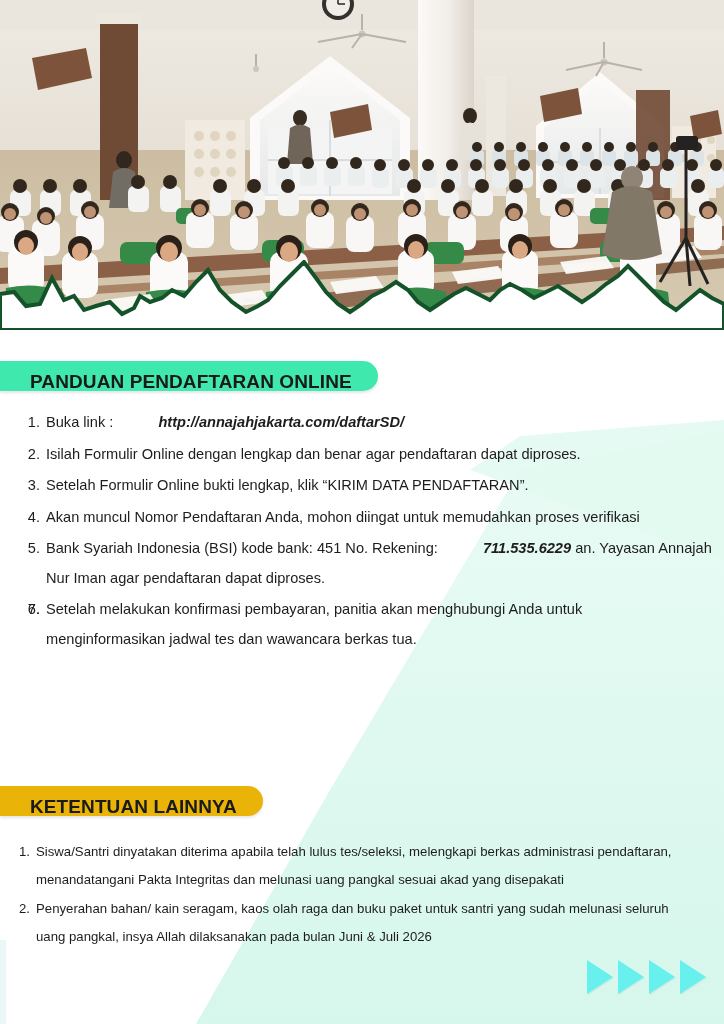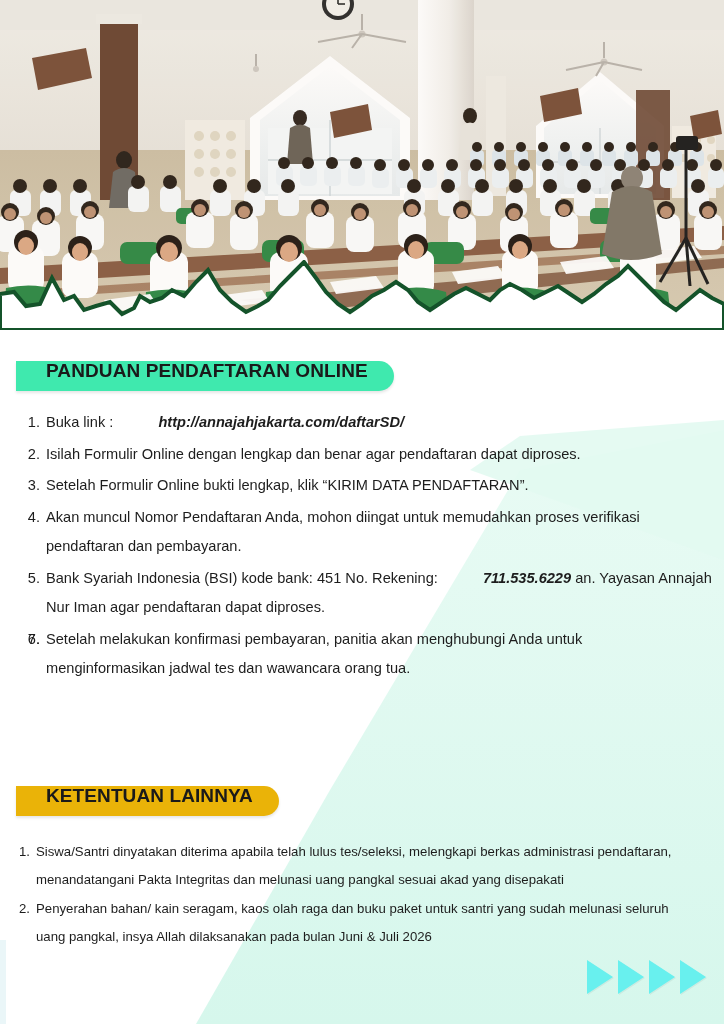--- a/index.html
+++ b/index.html
@@ -30,26 +30,26 @@
   .photo{
     position:absolute;left:0;top:0;width:724px;height:330px;
   }
   .photo svg{display:block;width:724px;height:330px;}
 
   
   .content{position:absolute;left:0;top:0;width:724px;height:1024px;z-index:5;}
 
   .pill{
     position:absolute;
-    left:16px;
+    left:0;
     height:30px;
     background:#3fe9ae;
     border-top-right-radius:16px;
     border-bottom-right-radius:16px;
-    display:flex;align-items:flex-start;
+    display:flex;align-items:flex-end;
     box-shadow:0 2px 3px rgba(0,0,0,0.10);
   }
   .pill .pill-text{
     font-size:19px;
     font-weight:bold;
     color:#1a1a1a;
     letter-spacing:0.1px;
     padding-left:30px;padding-right:26px;
     white-space:nowrap;
     line-height:1;
@@ -522,34 +522,33 @@
           <span class="num">2.</span>
           <span class="txt"><span>Isilah Formulir Online dengan lengkap dan benar agar pendaftaran dapat diproses.</span></span>
         </li>
         <li>
           <span class="num">3.</span>
           <span class="txt"><span>Setelah Formulir Online bukti lengkap, klik “KIRIM DATA PENDAFTARAN”.</span></span>
         </li>
         <li>
           <span class="num">4.</span>
           <span class="txt"><span>Akan muncul Nomor Pendaftaran Anda, mohon diingat untuk memudahkan proses verifikasi</span></span>
-          <span class="txt"><span>pendaftaran dan pembayaran.</span></span>
         </li>
         <li>
           <span class="num">5.</span>
           <span class="txt"><span>Bank Syariah  Indonesia (BSI) kode bank: 451 No. Rekening: </span><span class="bolditalic">711.535.6229</span><span> an. Yayasan Annajah</span></span>
           <span class="txt"><span>Nur Iman agar pendaftaran dapat diproses.</span></span>
         </li>
         <li>
           <span class="num">6.</span>
         </li>
         <li>
           <span class="num">7.</span>
           <span class="txt"><span>Setelah melakukan konfirmasi pembayaran, panitia akan menghubungi Anda untuk</span></span>
-          <span class="txt"><span>menginformasikan jadwal tes dan wawancara orang tua.</span></span>
+          <span class="txt"><span>menginformasikan jadwal tes dan wawancara berkas tua.</span></span>
         </li>
       </ul>
 
     <div class="pill" id="pill-ketentuan" style="background: #eab308;">
       <span class="pill-text">KETENTUAN LAINNYA</span>
     </div>
 
     <ul class="list" id="list-ketentuan">
         <li>
           <span class="num">1.</span>

